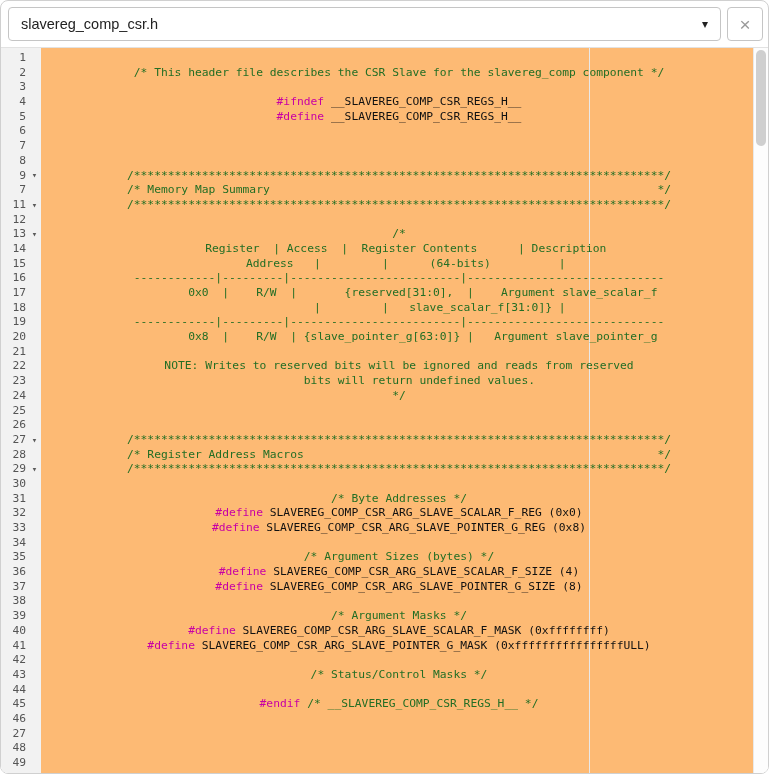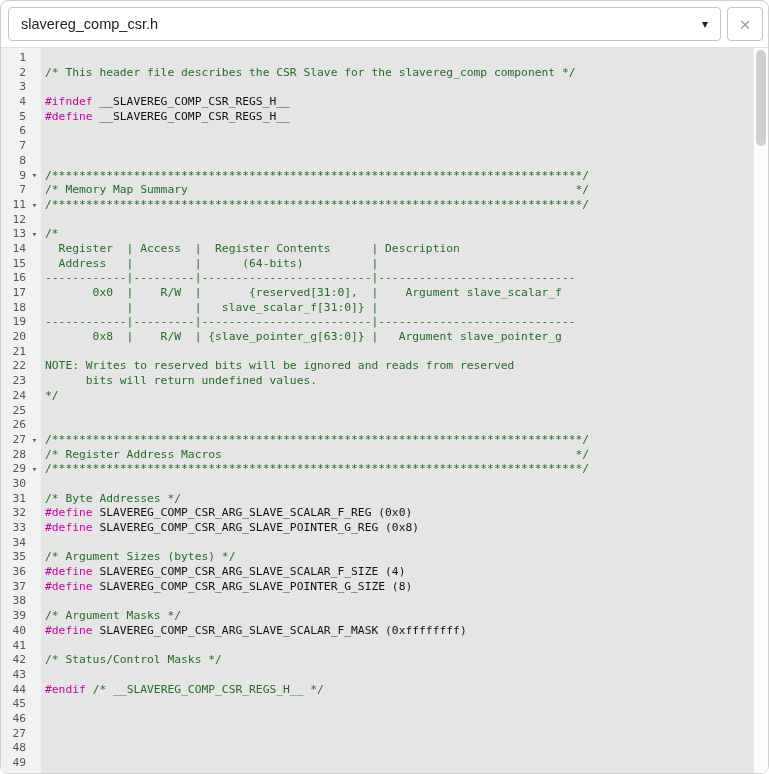--- a/index.html
+++ b/index.html
@@ -39,21 +39,21 @@
   }
   .gutter {
     width: 40px; flex: none; background: #f2f2f2;
     color: var(--c-line-number, #555); padding-top: 3px;
   }
   .gutter-cell { display: flex; height: 14.7px; align-items: center; }
   .gutter-num { flex: 1; text-align: right; padding-right: 2px; }
   .gutter-fold { width: 13px; font-size: 9px; color: #5a5a5a; text-align: center; line-height: 1; }
   .code-pane {
     position: relative; flex: 1; overflow: hidden;
-    padding: 3px 0 0 4px; background: #e5e5e5;
+    padding: 3px 0 0 4px; background: #fdba74; text-align: center;
   }
   .print-margin {
     position: absolute; top: 0; bottom: 0;
     left: calc(4px + 80ch); width: 1px;
     background: var(--c-print-margin, #e8e8e8);
   }
   .code-content { position: relative; }
   .code-line { white-space: pre; height: 14.7px; color: var(--c-plain, #111); }
   .tok-comment { color: var(--c-comment, #236e24); }
   .tok-directive { color: var(--c-directive, #c800a4); }
@@ -317,20 +317,21 @@
           <div class="code-line"><span class="tok-comment">/* Byte Addresses */</span></div>
           <div class="code-line"><span class="tok-directive">#define</span><span class="tok-plain"> SLAVEREG_COMP_CSR_ARG_SLAVE_SCALAR_F_REG (0x0)</span></div>
           <div class="code-line"><span class="tok-directive">#define</span><span class="tok-plain"> SLAVEREG_COMP_CSR_ARG_SLAVE_POINTER_G_REG (0x8)</span></div>
           <div class="code-line"></div>
           <div class="code-line"><span class="tok-comment">/* Argument Sizes (bytes) */</span></div>
           <div class="code-line"><span class="tok-directive">#define</span><span class="tok-plain"> SLAVEREG_COMP_CSR_ARG_SLAVE_SCALAR_F_SIZE (4)</span></div>
           <div class="code-line"><span class="tok-directive">#define</span><span class="tok-plain"> SLAVEREG_COMP_CSR_ARG_SLAVE_POINTER_G_SIZE (8)</span></div>
           <div class="code-line"></div>
           <div class="code-line"><span class="tok-comment">/* Argument Masks */</span></div>
           <div class="code-line"><span class="tok-directive">#define</span><span class="tok-plain"> SLAVEREG_COMP_CSR_ARG_SLAVE_SCALAR_F_MASK (0xffffffff)</span></div>
+          <div class="code-line"><span class="tok-directive">#define</span><span class="tok-plain"> SLAVEREG_COMP_CSR_ARG_SLAVE_POINTER_G_MASK (0xffffffffffffffffULL)</span></div>
           <div class="code-line"></div>
           <div class="code-line"><span class="tok-comment">/* Status/Control Masks */</span></div>
           <div class="code-line"></div>
           <div class="code-line"><span class="tok-directive">#endif</span><span class="tok-plain"> </span><span class="tok-comment">/* __SLAVEREG_COMP_CSR_REGS_H__ */</span></div>
           <div class="code-line"></div>
           <div class="code-line"></div>
           <div class="code-line"></div>
           <div class="code-line"></div>
         </div>
     </div>

